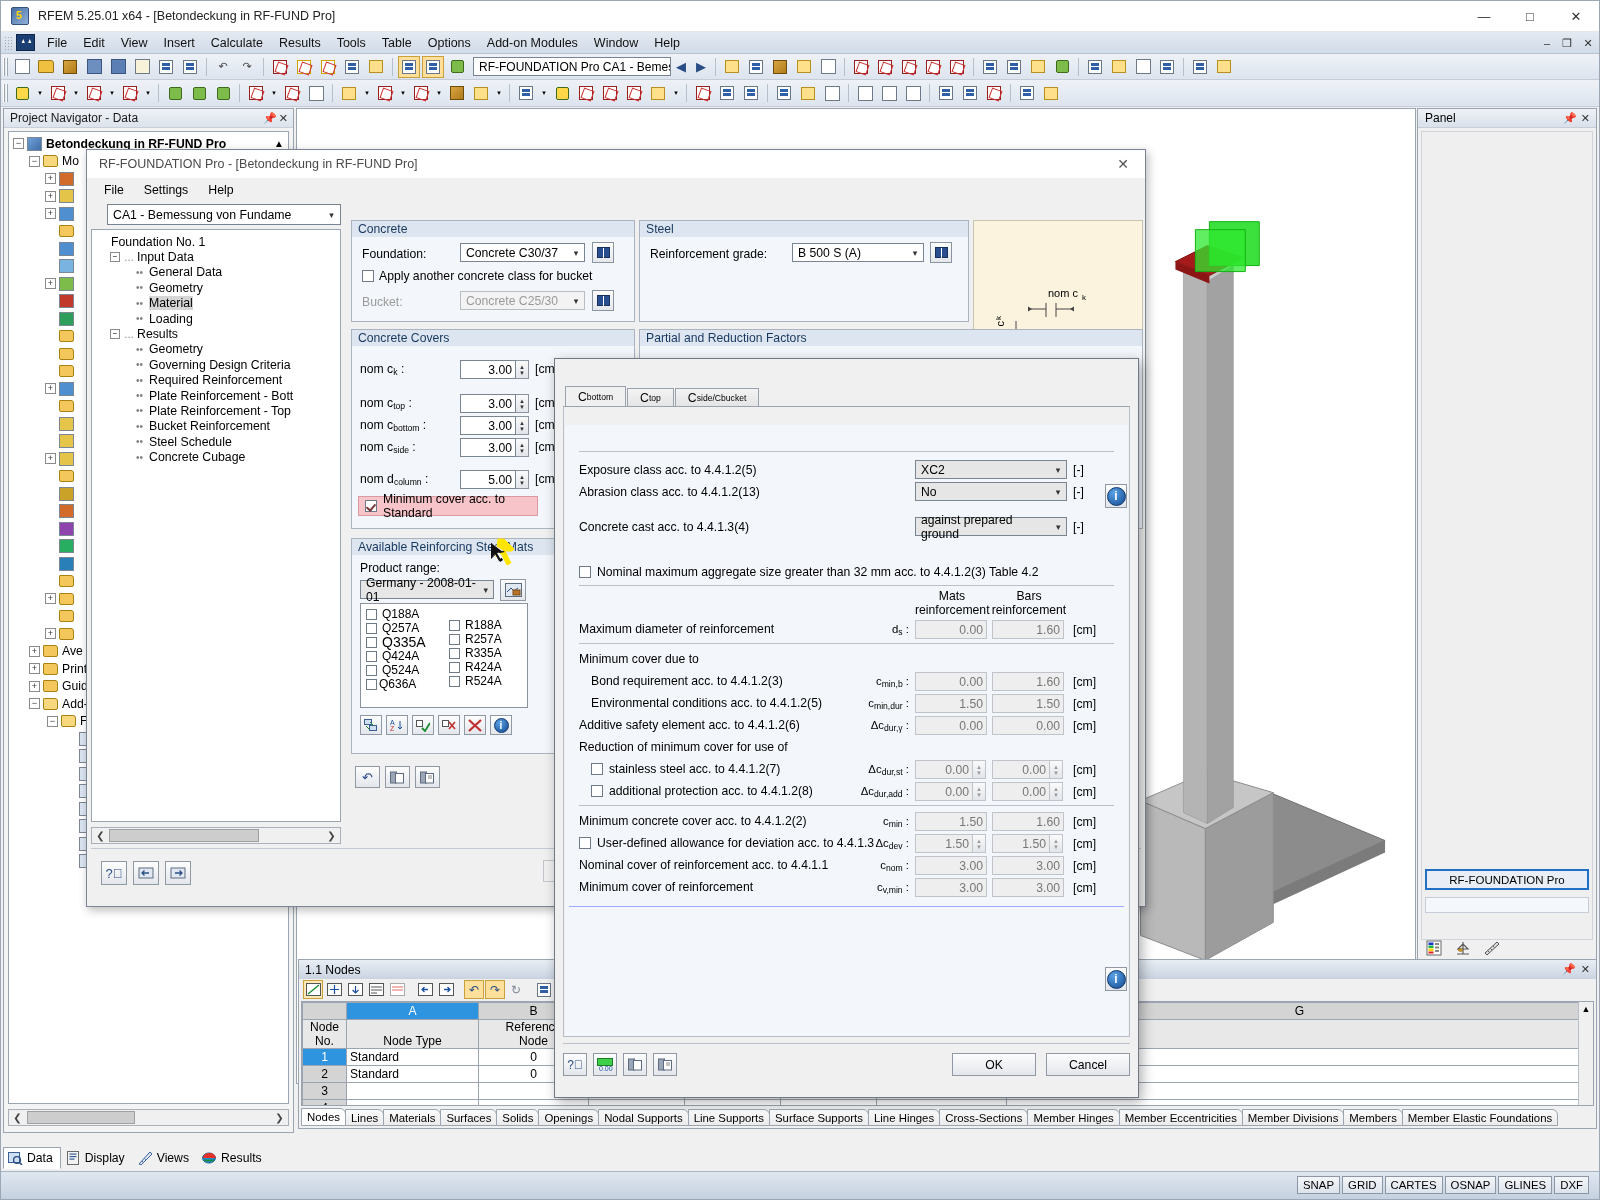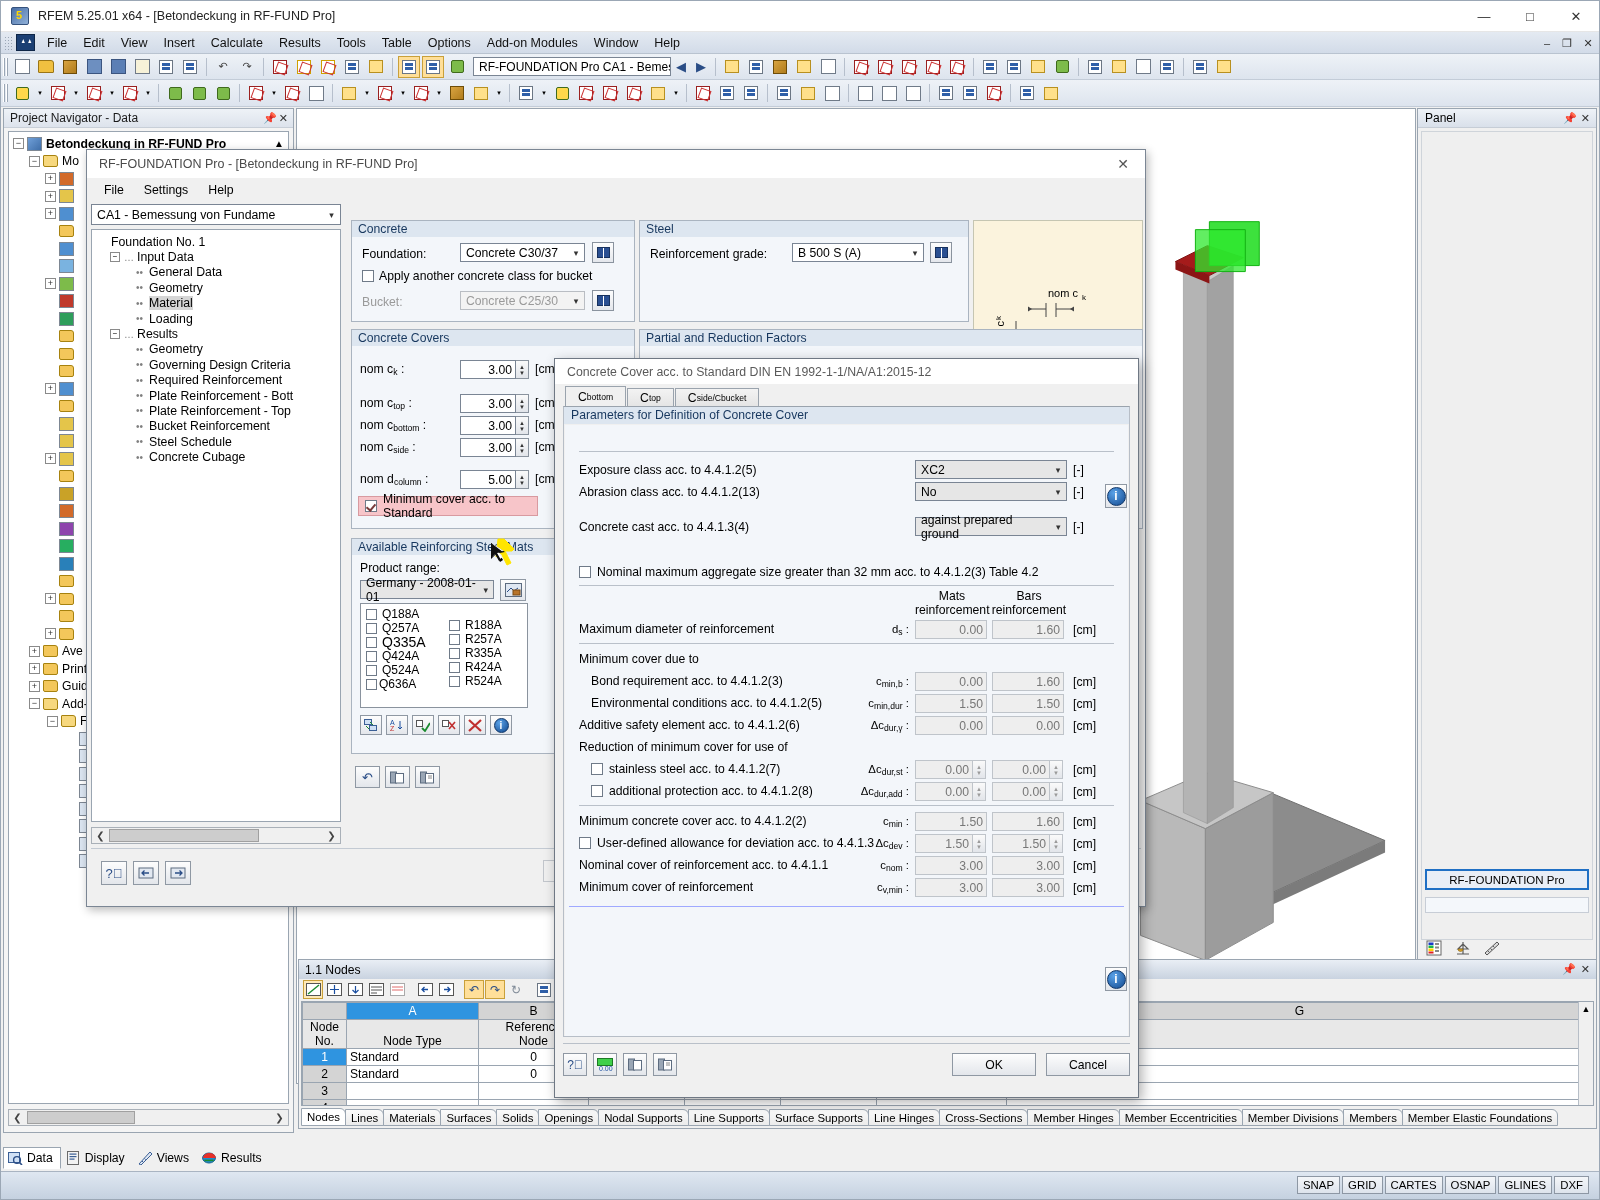--- a/index.html
+++ b/index.html
@@ -114,21 +114,21 @@
   #rffound { position:absolute; left:85px; top:148px; width:1060px; height:758px;
              background:#f0f0f0; border:1px solid #7b8694; box-shadow:2px 3px 9px rgba(0,0,0,.28); }
   #rf-title { height:28px; background:#ffffff; display:flex; align-items:center; padding-left:12px;
               font-size:12.5px; color:#4a4a4a; }
   #rf-title .x{margin-left:auto;width:44px;height:28px;display:flex;align-items:center;justify-content:center;font-size:14px;color:#555;}
   #rf-menu { height:23px; background:#f0f0f0; display:flex; align-items:center; padding-left:8px; gap:2px;}
   #rf-menu .mi{padding:2px 9px;font-size:12.3px;}
   #rf-subhdr{position:absolute;left:256px;right:3px;top:51px;height:18px;background:#ccd9e8;display:flex;align-items:center;padding-left:7px;font-size:12.3px;color:#17375e;}
   #rf-left { position:absolute; left:4px; top:54px; width:250px; bottom:62px; }
   #rf-combo { height:21px; border:1px solid #7a8594; background:#fff; display:flex; align-items:center; padding-left:5px;
-              font-size:12.3px; overflow:hidden; white-space:nowrap; }
+              font-size:12.3px; overflow:hidden; white-space:nowrap;margin-left:16px; }
   #rf-combo .cb-arrow{margin-left:auto;width:17px;height:19px;display:flex;align-items:center;justify-content:center;font-size:9px;color:#333;}
   #rf-tree { position:absolute; left:0; right:0; top:25px; bottom:22px; background:#fff; border:1px solid #9aa5b1; padding:4px 0 0 6px; }
   .rfn { display:flex; align-items:center; height:15.4px; font-size:12.3px; white-space:nowrap; }
   .rfn .ex{width:10px;height:10px;border:1px solid #8a8a8a;background:#fff;margin-right:4px;display:flex;align-items:center;justify-content:center;font-size:8px;line-height:8px;}
   .rfn .dash{width:13px;color:#808080;font-size:10px;}
   .rfn.sel span.t{background:#d6d6d6;}
   #rf-hs{position:absolute;left:0;right:0;bottom:0;height:17px;background:#f0f0f0;border:1px solid #a9b0b8;display:flex;align-items:center;}
   #rf-hs .ar{width:17px;height:15px;display:flex;align-items:center;justify-content:center;font-size:10px;color:#444;}
   #rf-hs .thumb{height:13px;background:#cdcdcd;border:1px solid #a0a0a0;}
 
@@ -1395,43 +1395,37 @@
       <div class="abs" style="left:452px;top:11px;display:flex;gap:9px">
         <div class="btn dis" style="width:100px">Calculation</div>
         <div class="btn" style="width:97px">Details...</div>
         <div class="btn" style="width:100px">3D-Rendering</div>
         <div class="btn" style="width:60px">Nat</div>
       </div>
     </div>
   </div>
 
   <div id="ccdlg">
-    <div id="cc-title">
-      <span>Concrete Cover acc. to Standard DIN EN 1992-1-1/NA/A1:2015-12</span>
-    </div>
     <div id="cc-tabs">
       <div class="cctab act">
         <span>C</span>
           <span class="sub">bottom</span>
       </div>
       <div class="cctab">
         <span>C</span>
           <span class="sub">top</span>
       </div>
       <div class="cctab">
         <span>C</span>
           <span class="sub">side/C</span>
           <span class="sub">bucket</span>
       </div>
     </div>
 
     <div id="cc-body">
-      <div id="cc-secthdr">
-        <span>Parameters for Definition of Concrete Cover</span>
-      </div>
       <div id="cc-inner">
         <div class="hr abs" style="left:14px;right:14px;top:26px"></div>
 
         <div id="cc-params">
             <div class="rowlbl abs" style="left:14px;top:38px">Exposure class acc. to 4.4.1.2(5)</div>
             <div class="combo gray abs" style="left:350px;top:35px;width:152px">
               <span>XC2</span>
               <span class="ca">▾</span>
             </div>
             <div class="unit abs" style="left:508px;top:38px">[-]</div>

